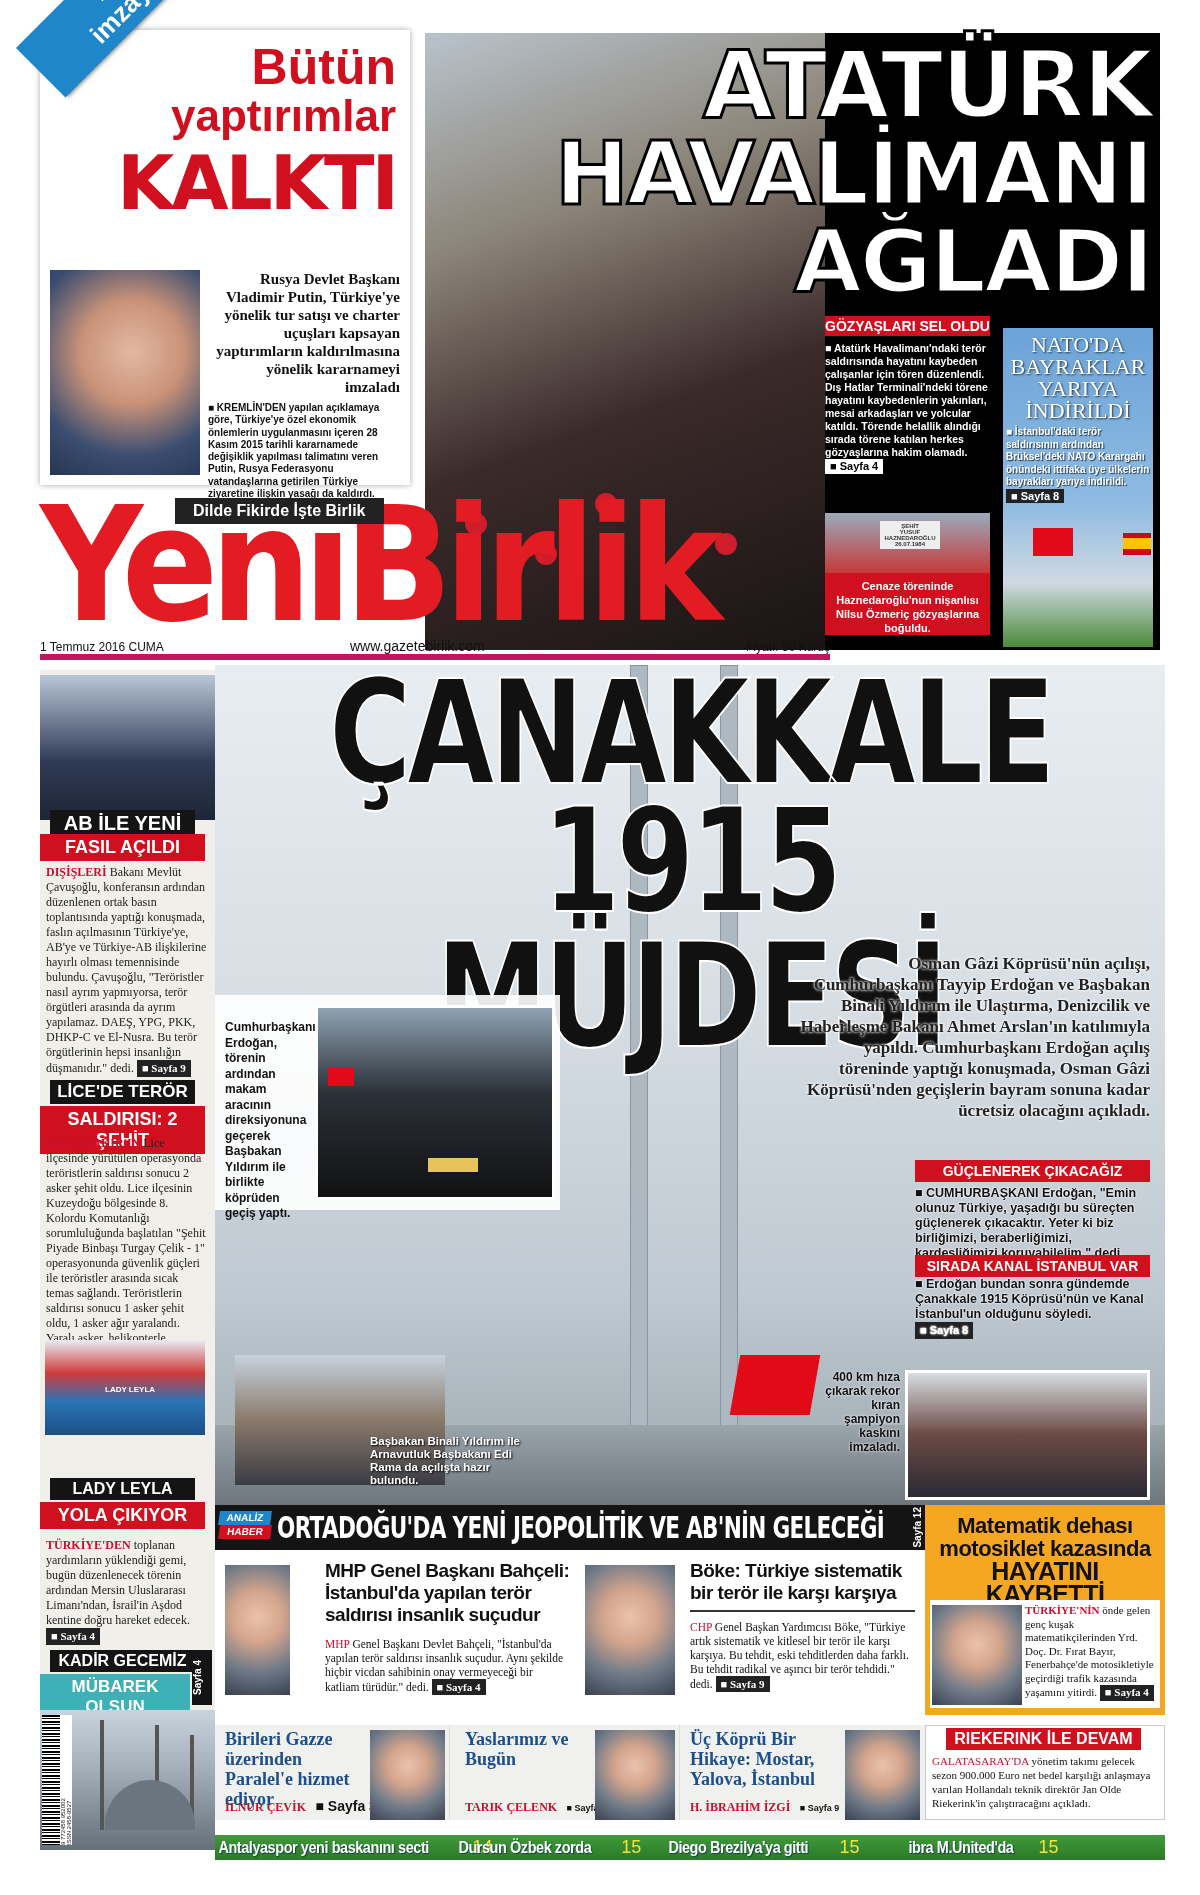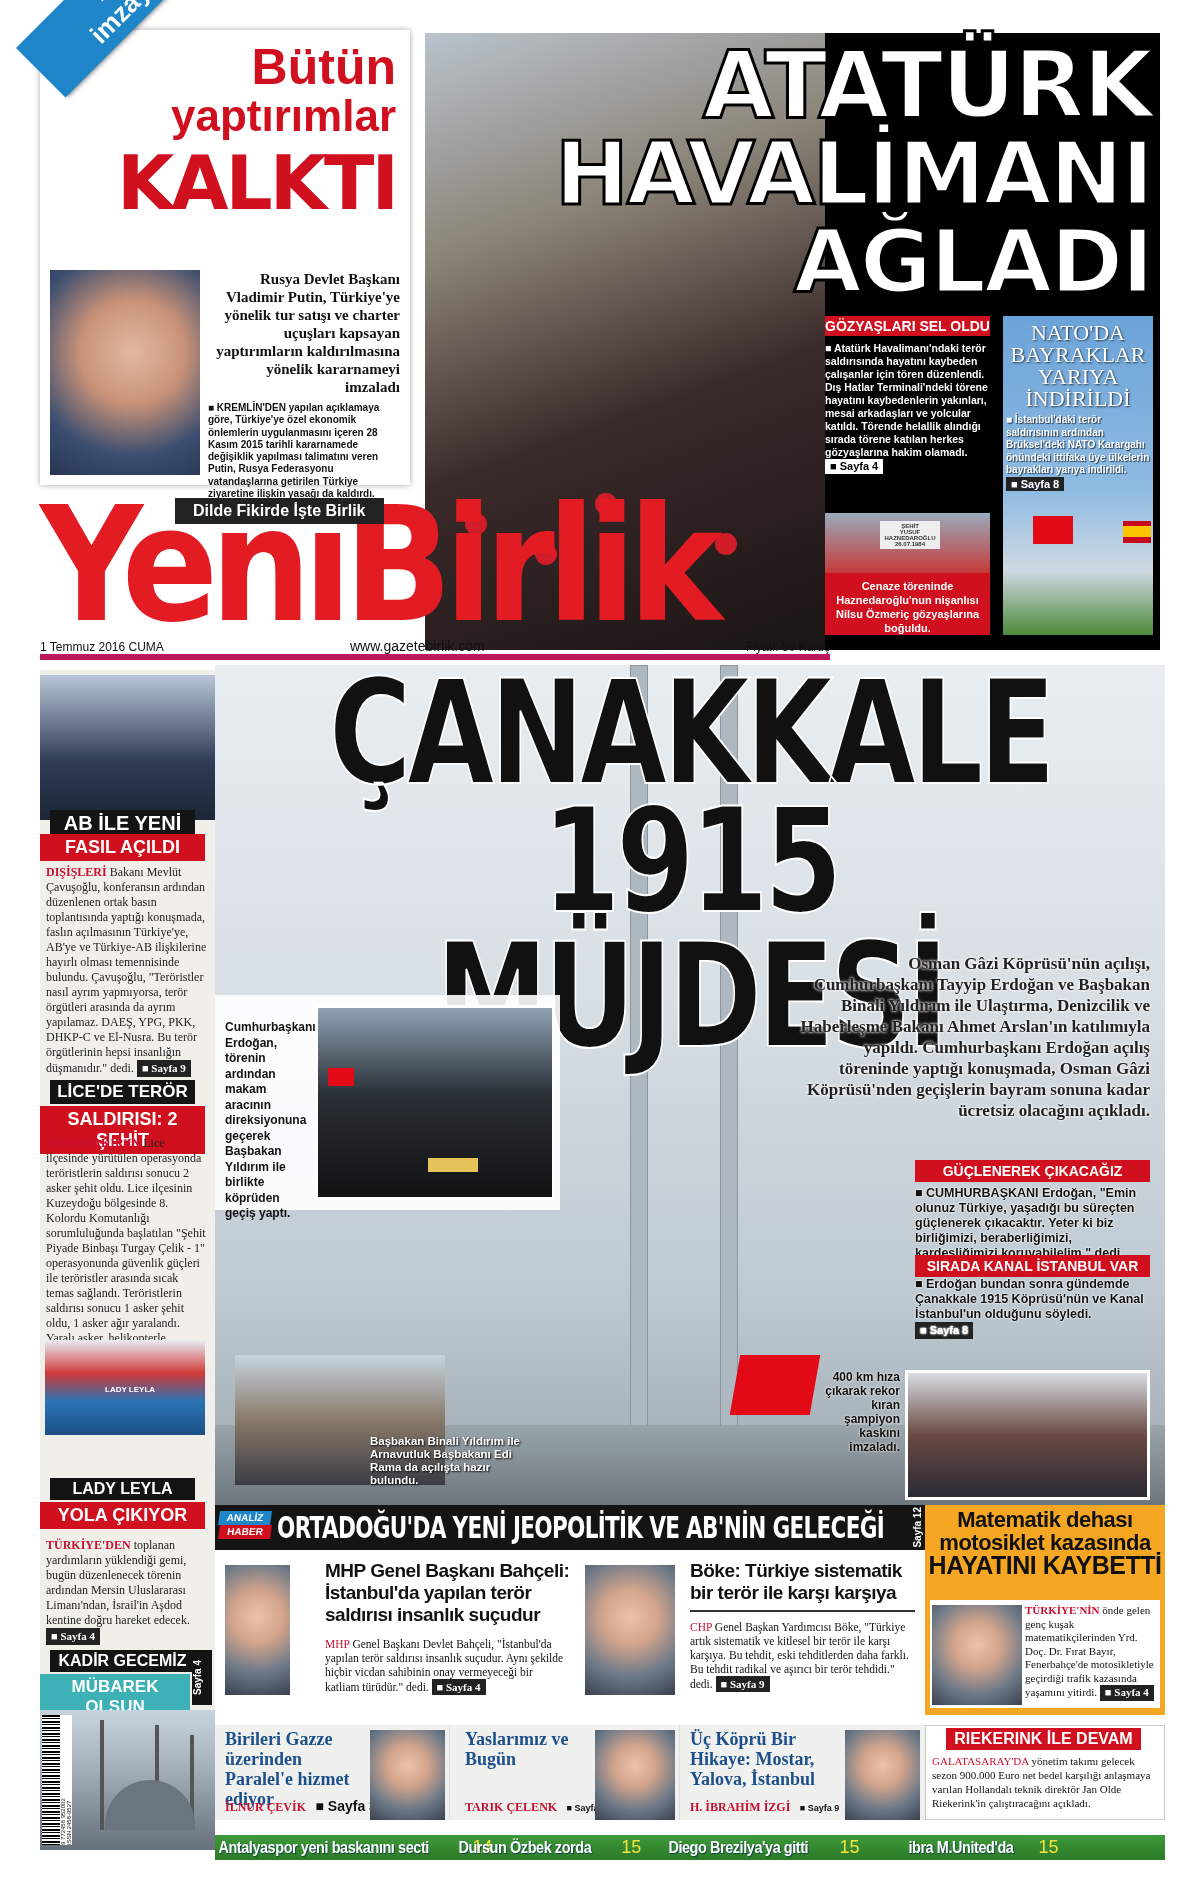--- a/index.html
+++ b/index.html
@@ -17,21 +17,21 @@
 #putin-photo{left:10px;top:240px;width:150px;height:205px;background:radial-gradient(circle at 55% 40%,#e2b9a2 0,#c99278 35%,#3b4e70 70%,#263652 100%)}
 #putin-deck{left:168px;top:240px;width:192px;font-weight:bold;font-size:15px;line-height:18px;text-align:right;font-family:"Liberation Serif",serif}
 #putin-body{left:168px;top:372px;width:192px;font-size:10px;line-height:12.3px;font-weight:bold}
 
 #ataturk{left:425px;top:33px;width:735px;height:617px;background:#000}
 #ataturk-photo{left:0;top:0;width:400px;height:617px;background:linear-gradient(160deg,#b9c3cc 0%,#8b8478 30%,#3b2a2a 60%,#1a1414 100%)}
 .rose{position:absolute;width:22px;height:22px;border-radius:50%;background:#d11d2a}
 .ata-title{color:#fff;font-weight:900;font-size:88px;line-height:86px;text-align:right;-webkit-text-stroke:3px #000;letter-spacing:-2px;font-family:"DejaVu Sans",sans-serif}
 #goz-box{left:400px;top:283px;width:165px;height:190px;color:#fff}
 .red-tag{background:#d0101e;color:#fff;font-weight:bold;text-align:center}
-#nato-box{left:578px;top:283px;width:150px;height:319px;background:linear-gradient(180deg,#6ba3d8 0%,#8fbbe2 55%,#cfd9e2 80%,#4c8a3a 100%);color:#fff}
+#nato-box{left:578px;top:295px;width:150px;height:319px;background:linear-gradient(180deg,#6ba3d8 0%,#8fbbe2 55%,#cfd9e2 80%,#4c8a3a 100%);color:#fff}
 #cenaze{left:400px;top:480px;width:165px;height:125px}
 
 #logo{left:40px;top:490px;width:790px;height:170px}
 #logo-text{left:0;top:0;font-size:158px;font-weight:900;color:#e31b23;letter-spacing:-9px;line-height:150px;font-family:"DejaVu Sans",sans-serif;transform:scaleX(0.9);transform-origin:left}
 #slogan{left:135px;top:8px;background:#222;color:#fff;font-weight:bold;font-size:16px;padding:4px 18px}
 #mast-bar{left:0;top:150px;width:790px;height:20px;font-weight:normal;font-size:12px;border-bottom:6px solid #be185d}
 
 #left-col{left:40px;top:670px;width:175px;height:1180px;background:#f1efe9}
 .black-tag{background:#141414;color:#fff;font-weight:bold;text-align:center}
 .left-body{font-family:"Liberation Serif",serif;font-size:12px;line-height:15px;color:#222;padding:0 6px}
@@ -51,21 +51,21 @@
 
 #analiz{left:215px;top:1505px;width:710px;height:45px;background:#141414}
 #analiz-tag{left:4px;top:6px;width:52px;font-weight:bold;font-size:10px;line-height:14px;text-align:center}
 #analiz-tag .a{background:#1f86c9;color:#fff;display:block;transform:skewX(-8deg)}
 #analiz-tag .h{background:#d0101e;color:#fff;display:block;transform:skewX(-8deg)}
 #analiz-title{left:62px;top:5px;color:#fff;font-weight:900;font-size:30px;letter-spacing:-1px;font-family:"DejaVu Sans",sans-serif;transform:scaleX(0.72);transform-origin:left;white-space:nowrap}
 .story-h{font-weight:bold;font-size:19px;line-height:22px;letter-spacing:-0.5px}
 .story-b{font-family:Liberation Serif, serif;font-size:11.5px;line-height:14px}
 .face{background:radial-gradient(circle at 50% 40%,#eac3ad 0,#d4a58c 30%,#6f7a88 65%,#3a4150 100%)}
 
-#math{left:925px;top:1505px;width:240px;height:210px;background:#f5a623;padding:3px}
+#math{left:925px;top:1505px;width:240px;height:210px;background:#f5a623;padding:9px}
 #math-h{font-weight:900;font-size:22px;line-height:23px;text-align:center;color:#111;letter-spacing:-0.5px}
 #math-inner{position:absolute;left:5px;top:95px;width:230px;height:108px;background:#fff}
 
 #cols{left:215px;top:1725px;width:710px;height:95px;background:#f0f0ee}
 .col-item{position:absolute;top:0;height:95px;border-right:1px solid #ddd}
 .col-h{font-family:"Liberation Serif",serif;font-size:18px;line-height:20px;color:#1d4f8a;font-weight:bold}
 .col-a{font-family:"Liberation Serif",serif;color:#c8102e;font-weight:bold;font-size:12px}
 
 #riek{left:925px;top:1725px;width:240px;height:95px;border:1px solid #ccc}
 

